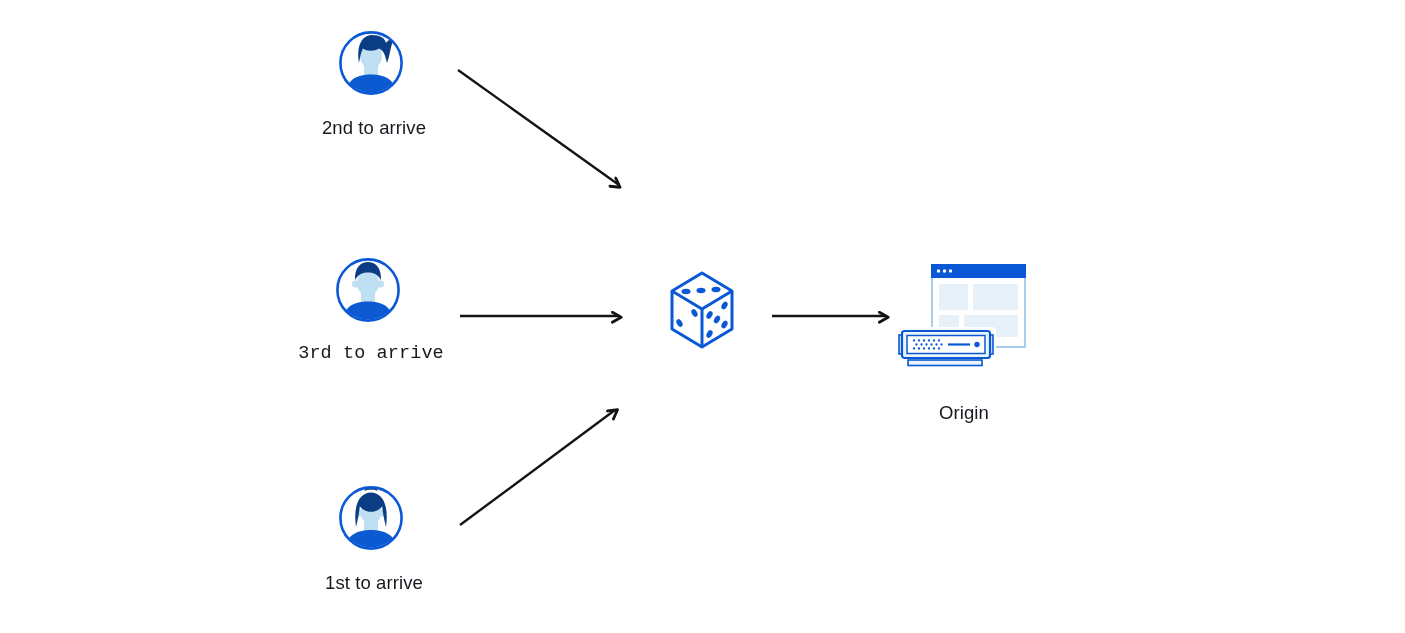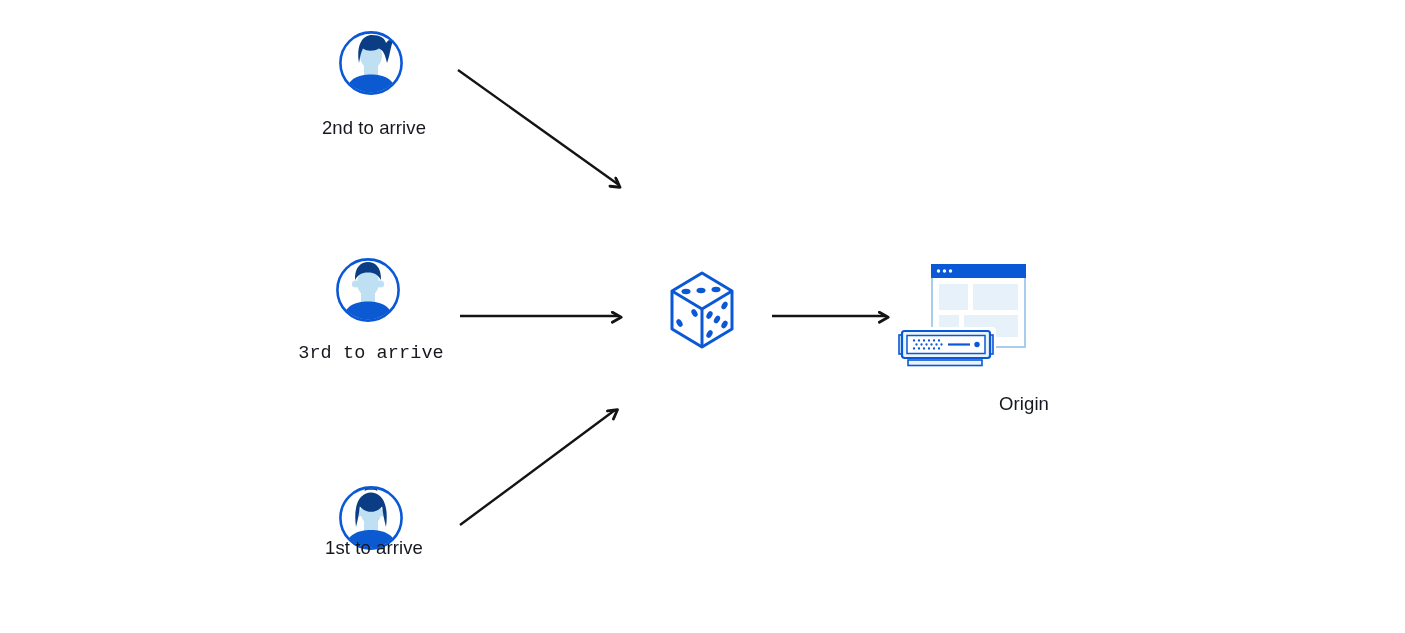--- a/index.html
+++ b/index.html
@@ -102,21 +102,21 @@
         <path d="M26.5,6 C27,2.5 30,0.5 33,1.5 C36,0.5 39,2.5 39.5,6 C37.5,4.5 35,4.5 33,4.8 C31,4.5 28.5,4.5 26.5,6 Z" fill="#0b3d85"></path>
         <circle cx="21" cy="28" r="3.4" fill="#bfdff2"></circle>
         <circle cx="45" cy="28" r="3.4" fill="#bfdff2"></circle>
         <path d="M26,35 L40,35 L40,50 L26,50 Z" fill="#bfdff2"></path>
         <ellipse cx="33" cy="26.5" rx="10.5" ry="13" fill="#bfdff2"></ellipse>
         <path d="M18,42 C14.5,16 24,7.5 33,7.5 C42,7.5 51.5,16 48,42 C46,34 45,29 44.2,21.5 C40,25.8 36.5,26.8 33,26.8 C29.5,26.8 26,25.8 21.8,21.5 C21,29 20,34 18,42 Z" fill="#0b3d85"></path>
         <path d="M6,66 C8,50 19,45 33,45 C47,45 58,50 60,66 Z" fill="#0b5ad1"></path>
       </g>
     </svg>
   </div>
-  <div class="node-label" style="left:289px; top:537px;">1st to arrive</div>
+  <div class="node-label" style="left:289px; top:572px;">1st to arrive</div>
 
   <div class="abs" style="left:668px; top:270px;">
     <svg width="70" height="82" viewBox="0 0 70 82">
       <g fill="#ffffff" stroke="#0a58d6" stroke-width="3" stroke-linejoin="round">
         <path d="M34,3 L64,21 L64,59 L34,77 L4,59 L4,21 Z"></path>
         <path d="M4,21 L34,39 L64,21" fill="none"></path>
         <path d="M34,39 L34,77" fill="none"></path>
       </g>
       <g fill="#0a58d6">
         <ellipse cx="18" cy="21.5" rx="4.5" ry="2.7"></ellipse>
@@ -175,15 +175,15 @@
             <circle cx="31" cy="86.5" r="1.15"></circle>
             <circle cx="36" cy="86.5" r="1.15"></circle>
             <circle cx="41" cy="86.5" r="1.15"></circle>
         </g>
         <line x1="50" y1="82.5" x2="72" y2="82.5" stroke="#0a58d6" stroke-width="2.2"></line>
         <circle cx="79" cy="82.5" r="2.7" fill="#0a58d6"></circle>
         <rect x="10" y="98" width="74" height="5.5" fill="#eaf4fb" stroke="#0a58d6" stroke-width="1.6"></rect>
       </g>
     </svg>
   </div>
-  <div class="node-label" style="left:879px; top:393px;text-align:right;">Origin</div>
+  <div class="node-label" style="left:879px; top:402px;">Origin</div>
 
 </div>
 
 </body></html>

